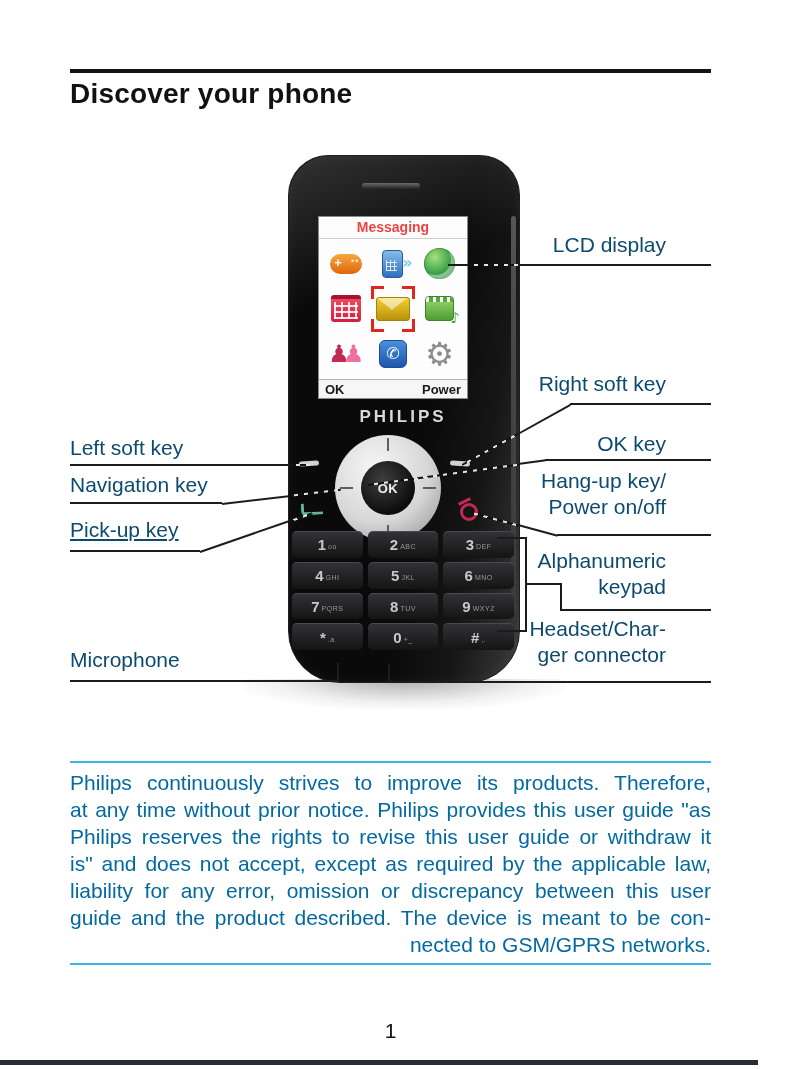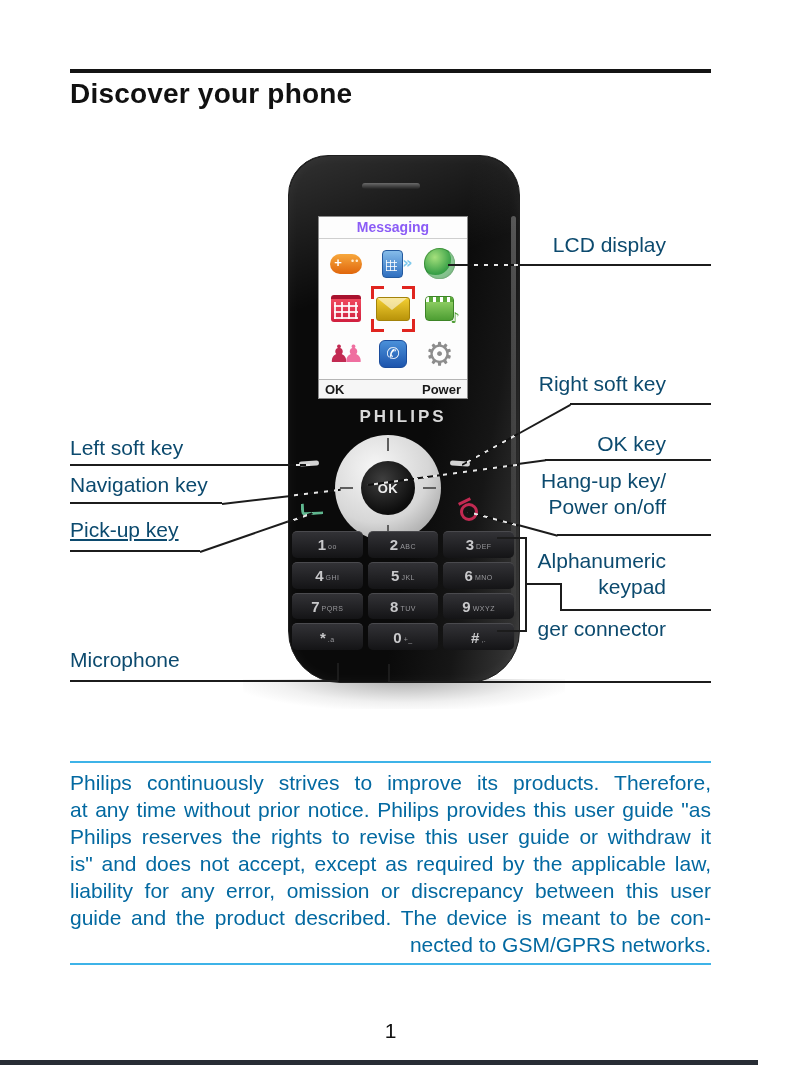--- a/index.html
+++ b/index.html
@@ -38,21 +38,21 @@
   .phone-gloss{position:absolute;right:3px;top:60px;bottom:70px;width:5px;border-radius:4px;
     background:linear-gradient(rgba(255,255,255,0.28),rgba(255,255,255,0.04));}
   .speaker{position:absolute;left:362px;top:183px;width:58px;height:6px;border-radius:3px;
     background:linear-gradient(#6a6a6a,#222);}
   .phone-shadow{position:absolute;left:243px;top:679px;width:322px;height:30px;
     background:radial-gradient(ellipse at 50% 0%,rgba(90,90,90,0.5),rgba(170,170,170,0.18) 55%,rgba(255,255,255,0) 78%);}
 
   
   .screen{position:absolute;left:319px;top:217px;width:148px;height:181px;background:#fdfdfd;
     outline:1px solid #8a8a8a;}
-  .scr-header{height:21px;line-height:21px;text-align:center;font-size:14px;font-weight:700;color:#8b5cf6;
+  .scr-header{height:21px;line-height:21px;text-align:center;font-size:14px;font-weight:700;color:#ef4444;
     border-bottom:1px solid #cfcfcf;}
   .icon-grid{position:absolute;left:0;right:0;top:22px;bottom:19px;display:grid;
     grid-template-columns:repeat(3,1fr);grid-template-rows:repeat(3,1fr);padding:2px 4px;}
   .cell{position:relative;display:flex;align-items:center;justify-content:center;}
   .softbar{position:absolute;left:0;right:0;bottom:0;height:18px;border-top:1px solid #b5b5b5;
     display:flex;justify-content:space-between;align-items:center;padding:0 6px;
     font-size:13px;font-weight:700;color:#1a1a1a;background:#f6f6f6;}
 
   
   .glyph{font-family:"DejaVu Sans",sans-serif;line-height:1;}
@@ -266,20 +266,21 @@
   <div class="lbl right" style="top:431px;">OK key</div>
   <div class="lbl right" style="top:468px;">
     <div>Hang-up key/</div>
     <div>Power on/off</div>
   </div>
   <div class="lbl right" style="top:548px;">
     <div>Alphanumeric</div>
     <div>keypad</div>
   </div>
   <div class="lbl right" style="top:616px;">
+    <div>Headset/Char-</div>
     <div>ger connector</div>
   </div>
   <div class="lbl left" style="top:435px;">Left soft key</div>
   <div class="lbl left" style="top:472px;">Navigation key</div>
   <div class="lbl left" style="top:517px;text-decoration:underline;">Pick-up key</div>
   <div class="lbl left" style="top:647px;">Microphone</div>
 
   <div class="hline" style="left:448px;top:264px;width:20px;"></div>
   <div class="hline hatch" style="left:468px;top:264px;width:50px;"></div>
   <div class="hline" style="left:518px;top:264px;width:193px;"></div>

